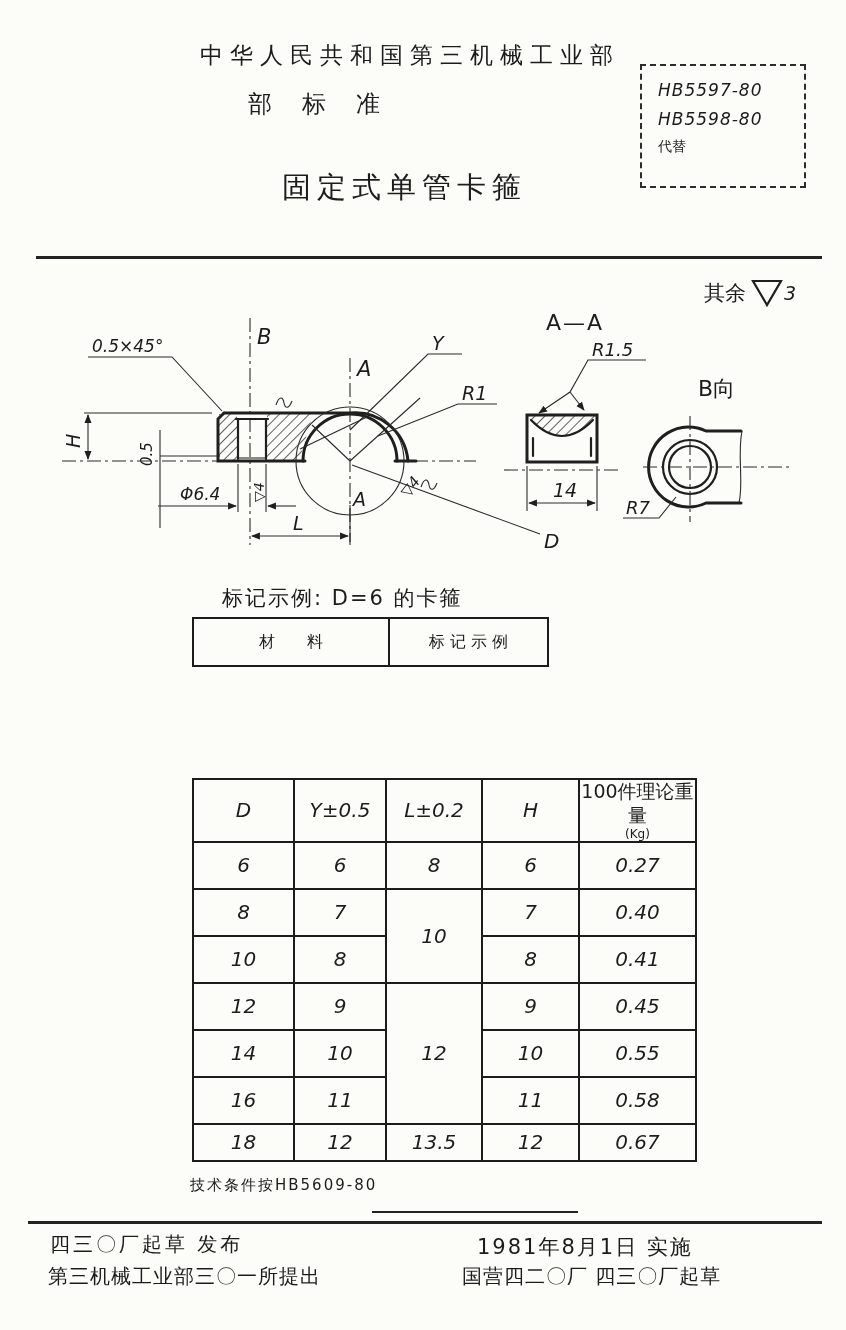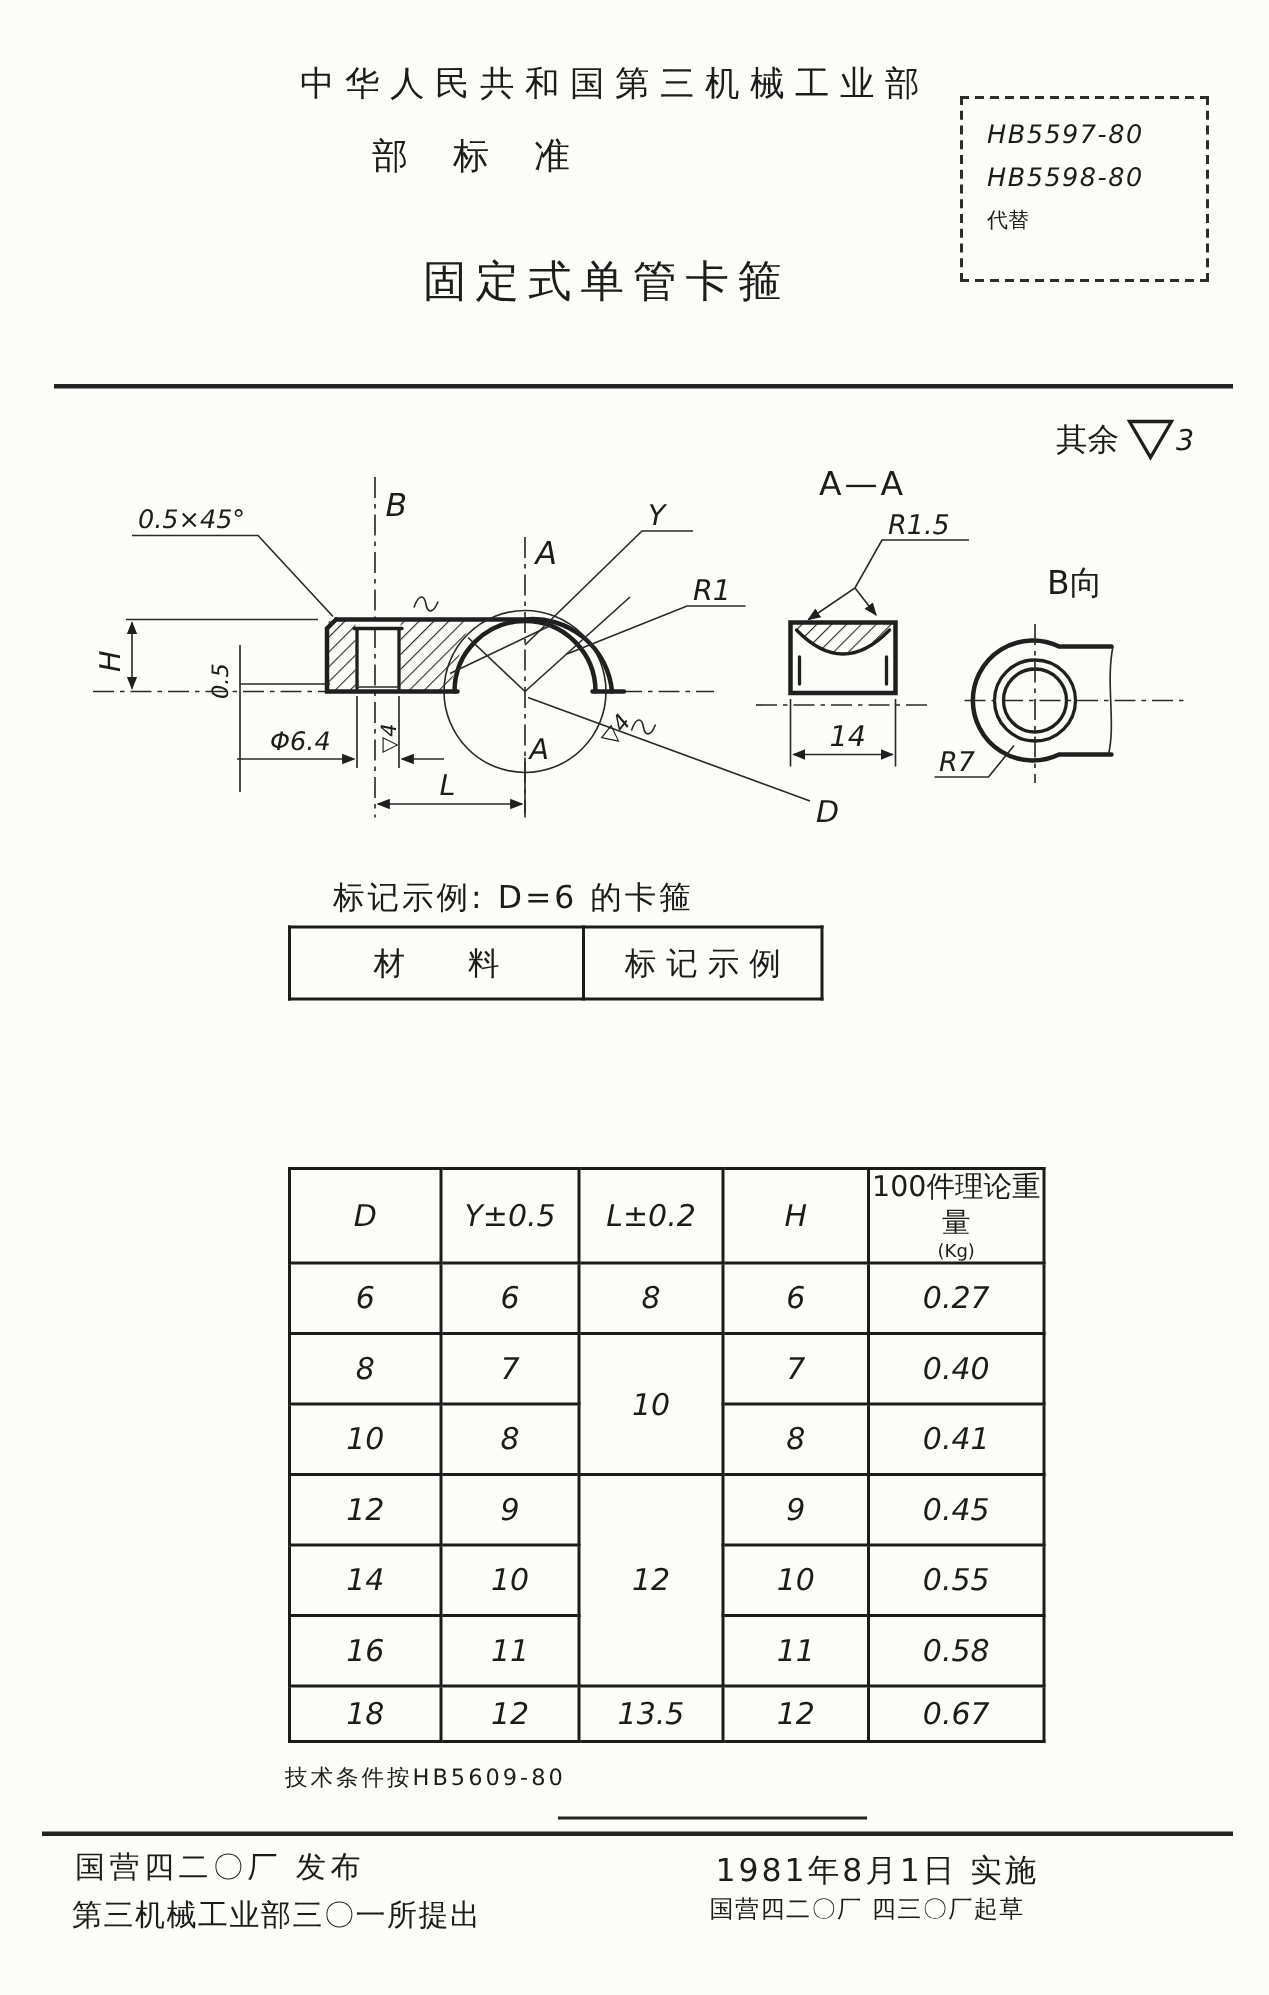--- a/index.html
+++ b/index.html
@@ -22,37 +22,37 @@
   .dim{font-style:italic}
   .heavy{stroke:#1f1f1f;stroke-width:3;fill:none;stroke-linecap:round}
   .med{stroke:#1f1f1f;stroke-width:2.2;fill:none;stroke-linecap:round}
   .thin{stroke:#2a2a2a;stroke-width:1.1;fill:none}
   .dashdot{stroke:#2a2a2a;stroke-width:1.1;fill:none;stroke-dasharray:14 4 3 4}
   
   table{border-collapse:collapse;table-layout:fixed}
   td{border:2px solid #1c1c1c;text-align:center;vertical-align:middle;padding:0;overflow:hidden}
   .caption1{top:584px;left:222px;font-size:21px;letter-spacing:2px;white-space:nowrap}
   .t1{top:617px;left:192px}
-  .t1 td{font-size:21px}
+  .t1 td{font-size:16px}
   .t1 .zh{font-style:normal}
   .t1 .code-cell{font-style:italic;letter-spacing:1px}
   .t2{top:778px;left:192px}
   .t2 td{font-size:20px;font-style:italic}
   .t2 td.wh{font-style:normal}
   .wh .l1{font-size:19px;line-height:1.25}
   .wh .l2{font-size:12px;line-height:1.1}
   .hdr-dim{font-size:19px}
   
   .tech-note{top:1176px;left:190px;font-size:15px;letter-spacing:2px;white-space:nowrap}
   .note-underline{top:1211px;left:372px;width:206px;height:2px}
   .footer-rule{top:1221px;left:28px;width:794px;height:3px}
   .f-l1{top:1231px;left:50px;font-size:20px;letter-spacing:3px;white-space:nowrap}
   .f-l2{top:1263px;left:48px;font-size:20px;letter-spacing:1px;white-space:nowrap}
   .f-r1{top:1233px;left:477px;font-size:21px;letter-spacing:2px;white-space:nowrap}
-  .f-r2{top:1263px;left:473px;font-size:16px;letter-spacing:1px;white-space:nowrap}
+  .f-r2{top:1263px;left:462px;font-size:20px;letter-spacing:1px;white-space:nowrap}
 </style>
 </head>
 <body>
 
 <div>
 
   <div class="abs org-line">中华人民共和国第三机械工业部</div>
   <div class="abs doc-type">部标准</div>
 
   <div class="abs std-box">
@@ -249,18 +249,18 @@
       <td>12</td>
       <td>0.67</td>
     </tr>
   </tbody>
     </table>
 
   <div class="abs tech-note">技术条件按HB5609-80</div>
   <div class="abs rule note-underline"></div>
   <div class="abs rule footer-rule"></div>
 
-  <div class="abs f-l1">国营四二〇厂 发布</div>
+  <div class="abs f-l1">四三〇厂起草 发布</div>
   <div class="abs f-l2">第三机械工业部三〇一所提出</div>
   <div class="abs f-r1">1981年8月1日 实施</div>
   <div class="abs f-r2">国营四二〇厂 四三〇厂起草</div>
 
 </div>
 
 </body></html>

